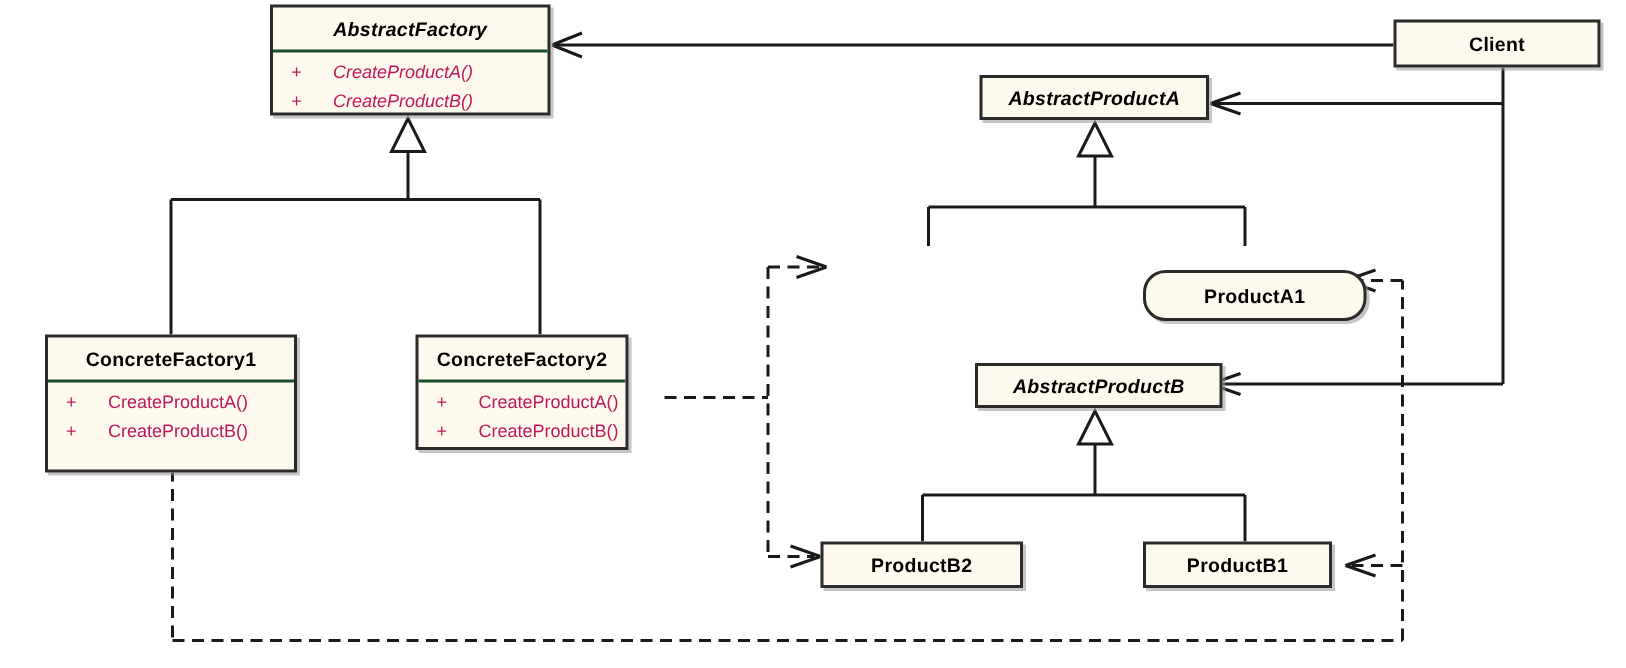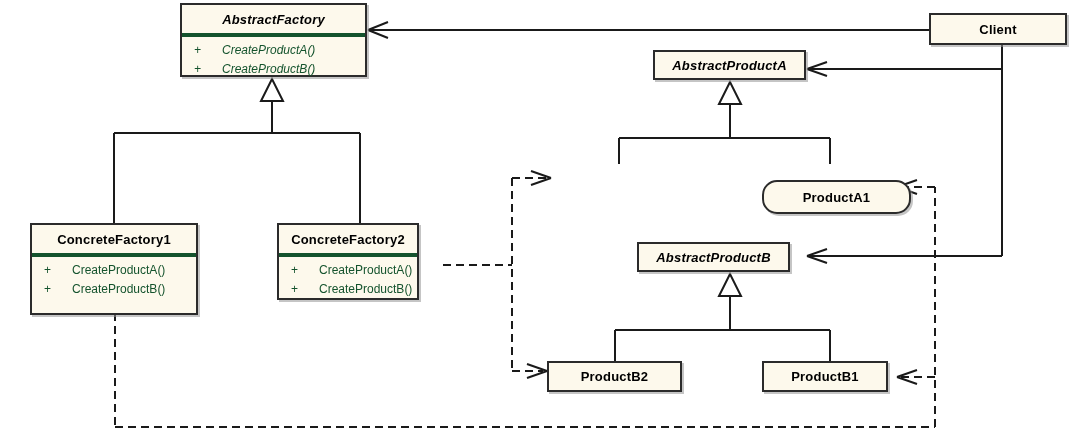--- a/index.html
+++ b/index.html
@@ -24,28 +24,28 @@
     align-items: center;
     justify-content: center;
     font-weight: bold;
     font-size: 13px;
     color: #000000;
     letter-spacing: 0.2px;
     white-space: nowrap;
   }
   .ctitle.compart {
     height: 28px;
-    border-bottom: 4px solid #14532d;
+    border-bottom: 2px solid #14532d;
   }
   .ctitle.fillbox { height: 100%; }
   .abstract { font-style: italic; }
   .methods {
     padding: 4px 0 0 12px;
     font-size: 12px;
-    color: #14532d;
+    color: #be185d;
   }
   .methods.italic { font-style: italic; }
   .mrow { line-height: 19px; white-space: nowrap; }
   .vis { display: inline-block; width: 10px; }
   .sig { margin-left: 18px; }
 </style>
 </head>
 <body>
 
 <div id="canvas">
@@ -125,21 +125,21 @@
   </div>
 
   <div class="cls" style="left:277px; top:223px; width:142px; height:77px;">
     <div class="ctitle compart">ConcreteFactory2</div>
     <div class="methods">
       <div class="mrow"><span class="vis">+</span><span class="sig">CreateProductA()</span></div>
       <div class="mrow"><span class="vis">+</span><span class="sig">CreateProductB()</span></div>
     </div>
   </div>
 
-  <div class="cls" style="left:637px; top:242px; width:153px; height:30px;">
+  <div class="cls" style="left:650px; top:242px; width:165px; height:30px;">
     <div class="ctitle fillbox abstract">AbstractProductB</div>
   </div>
 
   <div class="cls" style="left:547px; top:361px; width:135px; height:31px;">
     <div class="ctitle fillbox">ProductB2</div>
   </div>
 
   <div class="cls" style="left:762px; top:361px; width:126px; height:31px;">
     <div class="ctitle fillbox">ProductB1</div>
   </div>

